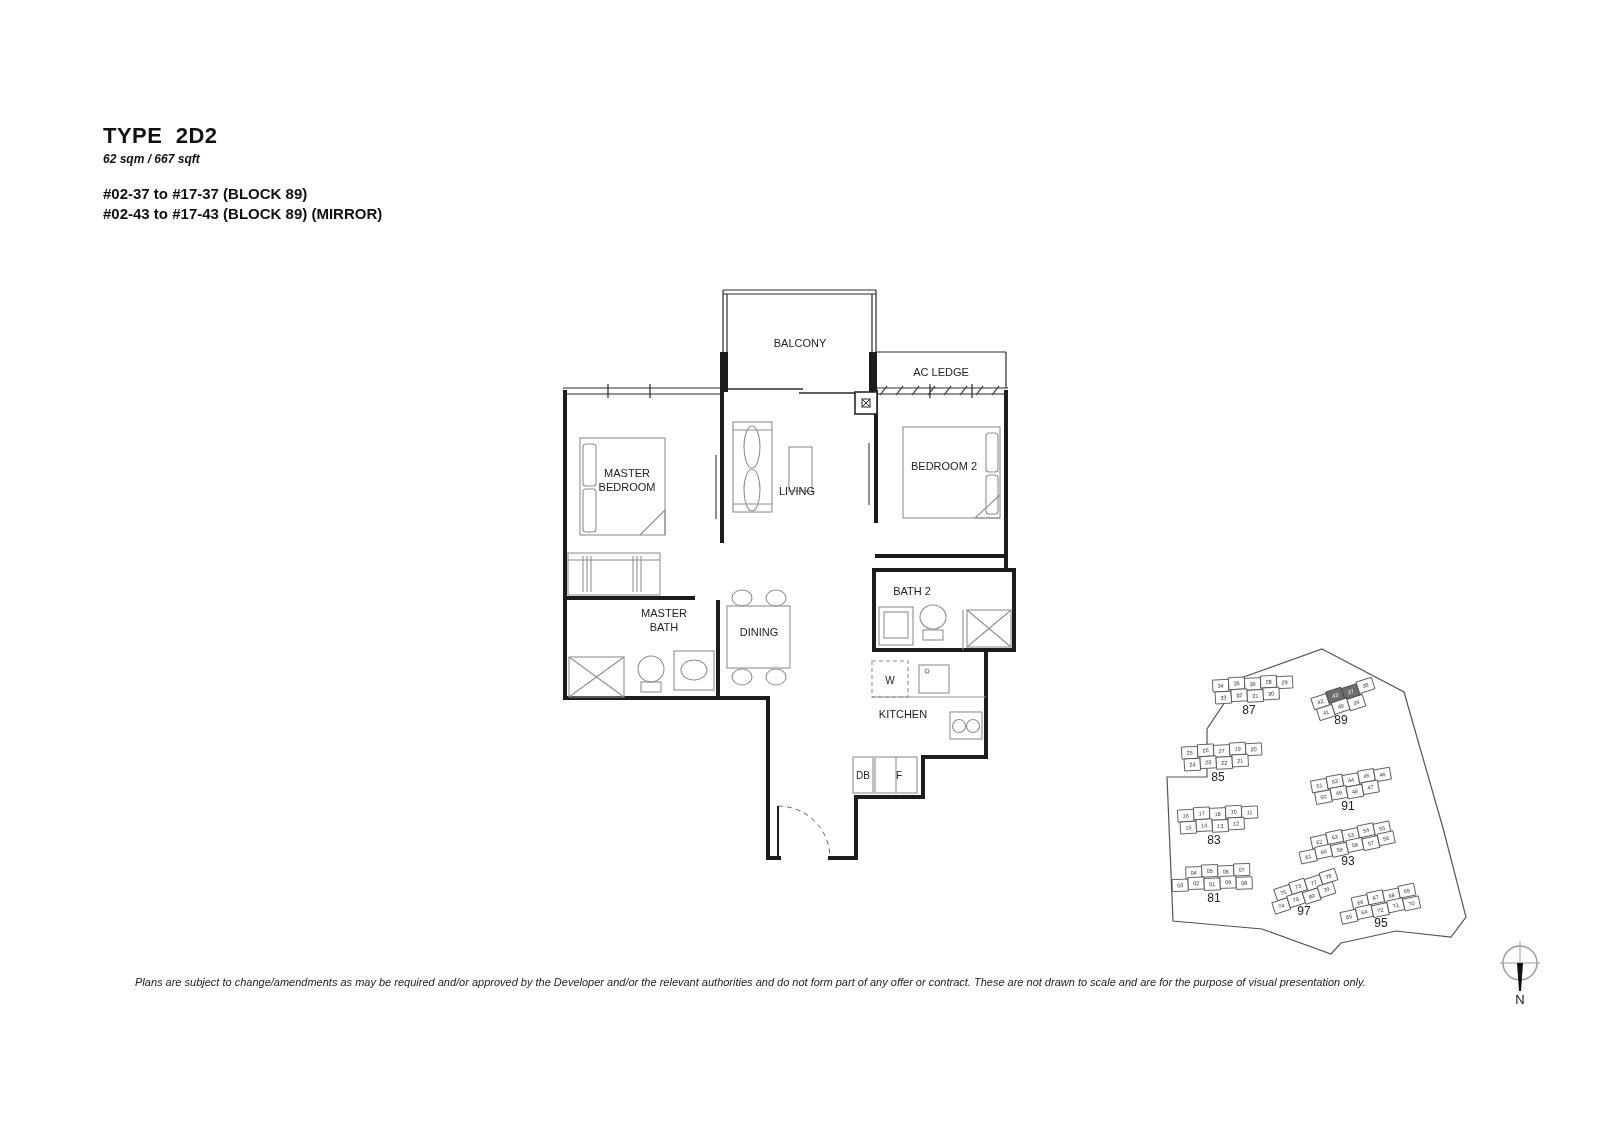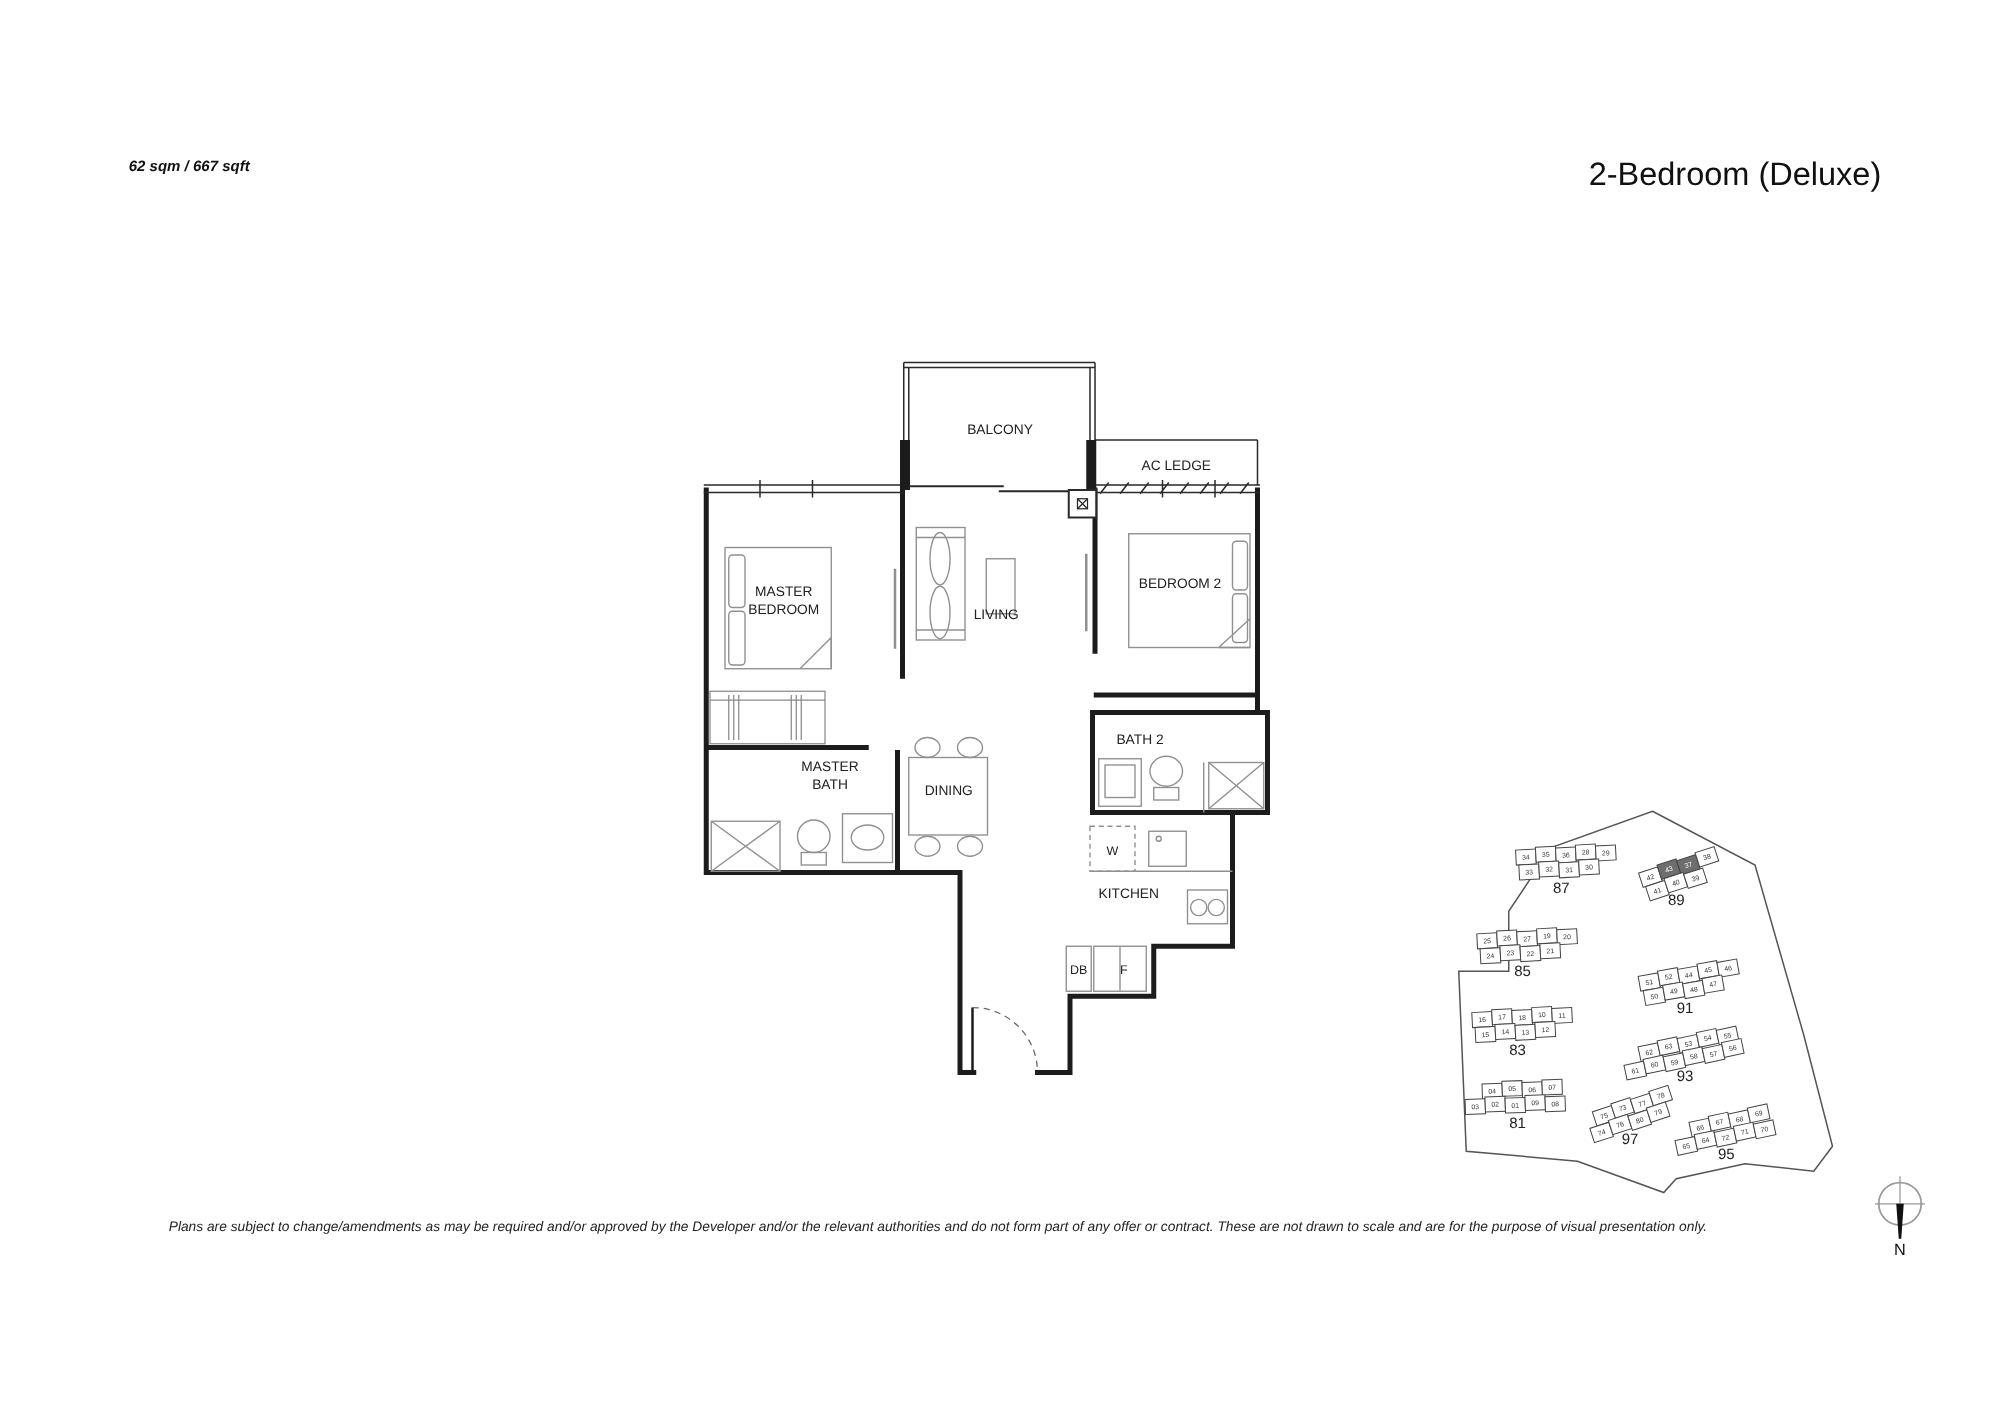--- a/index.html
+++ b/index.html
@@ -16,24 +16,28 @@
   svg text{font-family:"Liberation Sans","DejaVu Sans",sans-serif;}
   .room-label{font-size:11px;fill:#222;}
   .small-label{font-size:10px;fill:#222;}
 </style>
 </head>
 <body>
 
 <div class="page">
 
   <div class="header-left">
+    <div class="type-title">TYPE  2D2</div>
     <div class="area">62 sqm / 667 sqft</div>
+    <div class="stack">
+      <div>#02-37 to #17-37 (BLOCK 89)</div>
+      <div>#02-43 to #17-43 (BLOCK 89) (MIRROR)</div>
+    </div>
   </div>
 
-  <div class="header-right">2-Bedroom (Deluxe)</div>
 
   <svg class="plan-svg" width="1600" height="1130" viewBox="0 0 1600 1130">
 
     <g>
 
       <path stroke="#1c1c1c" stroke-width="4" fill="none" d="
         M565,390 L565,700
         M563,698 L770,698
         M768,698 L768,860
         M766,858 L781,858

